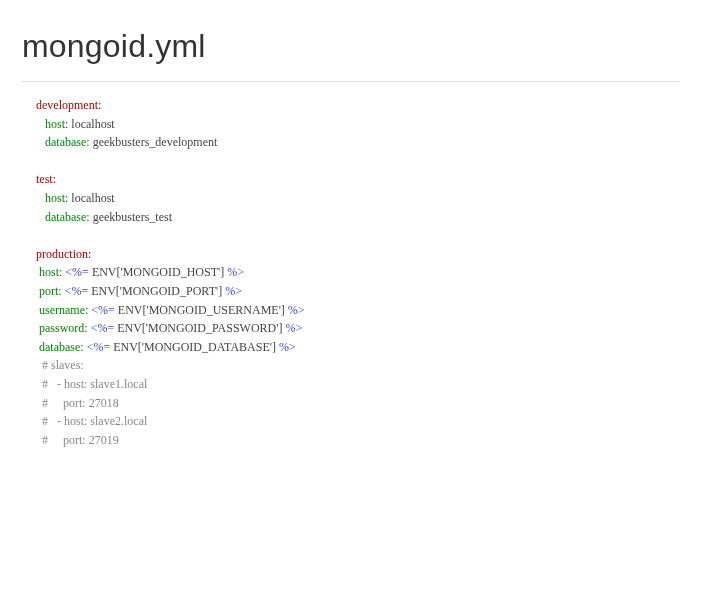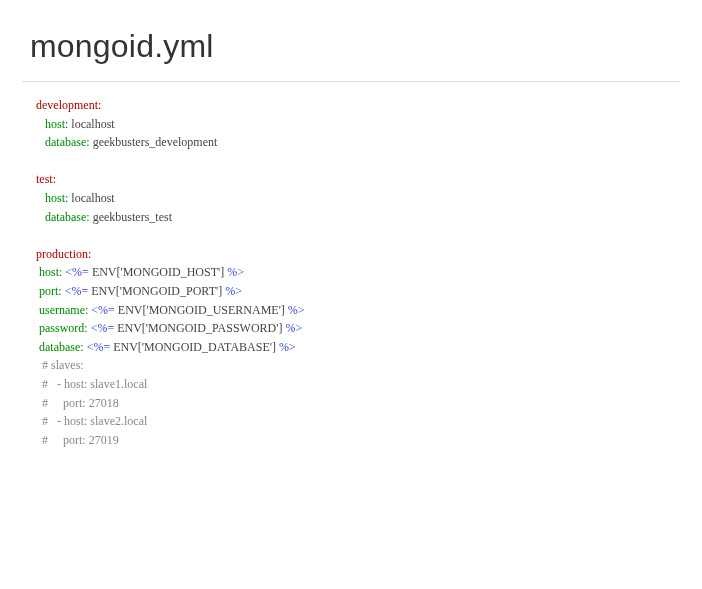--- a/index.html
+++ b/index.html
@@ -9,21 +9,21 @@
     font-family: -apple-system, BlinkMacSystemFont, "Segoe UI", Helvetica, Arial, sans-serif;
     width: 702px;
   }
   .container {
     padding: 28px 22px 20px 22px;
   }
   .title {
     font-size: 32px;
     font-weight: 300;
     color: #333333;
-    margin: 0 0 16px 8px;
+    margin: 0 0 16px 0;
     letter-spacing: 0.2px;
   }
   hr.divider {
     border: none;
     border-top: 1px solid #dcdcdc;
     margin: 0 0 14px 0;
   }
   pre.code {
     margin: 4px;
     padding: 0 0 0 10px;

